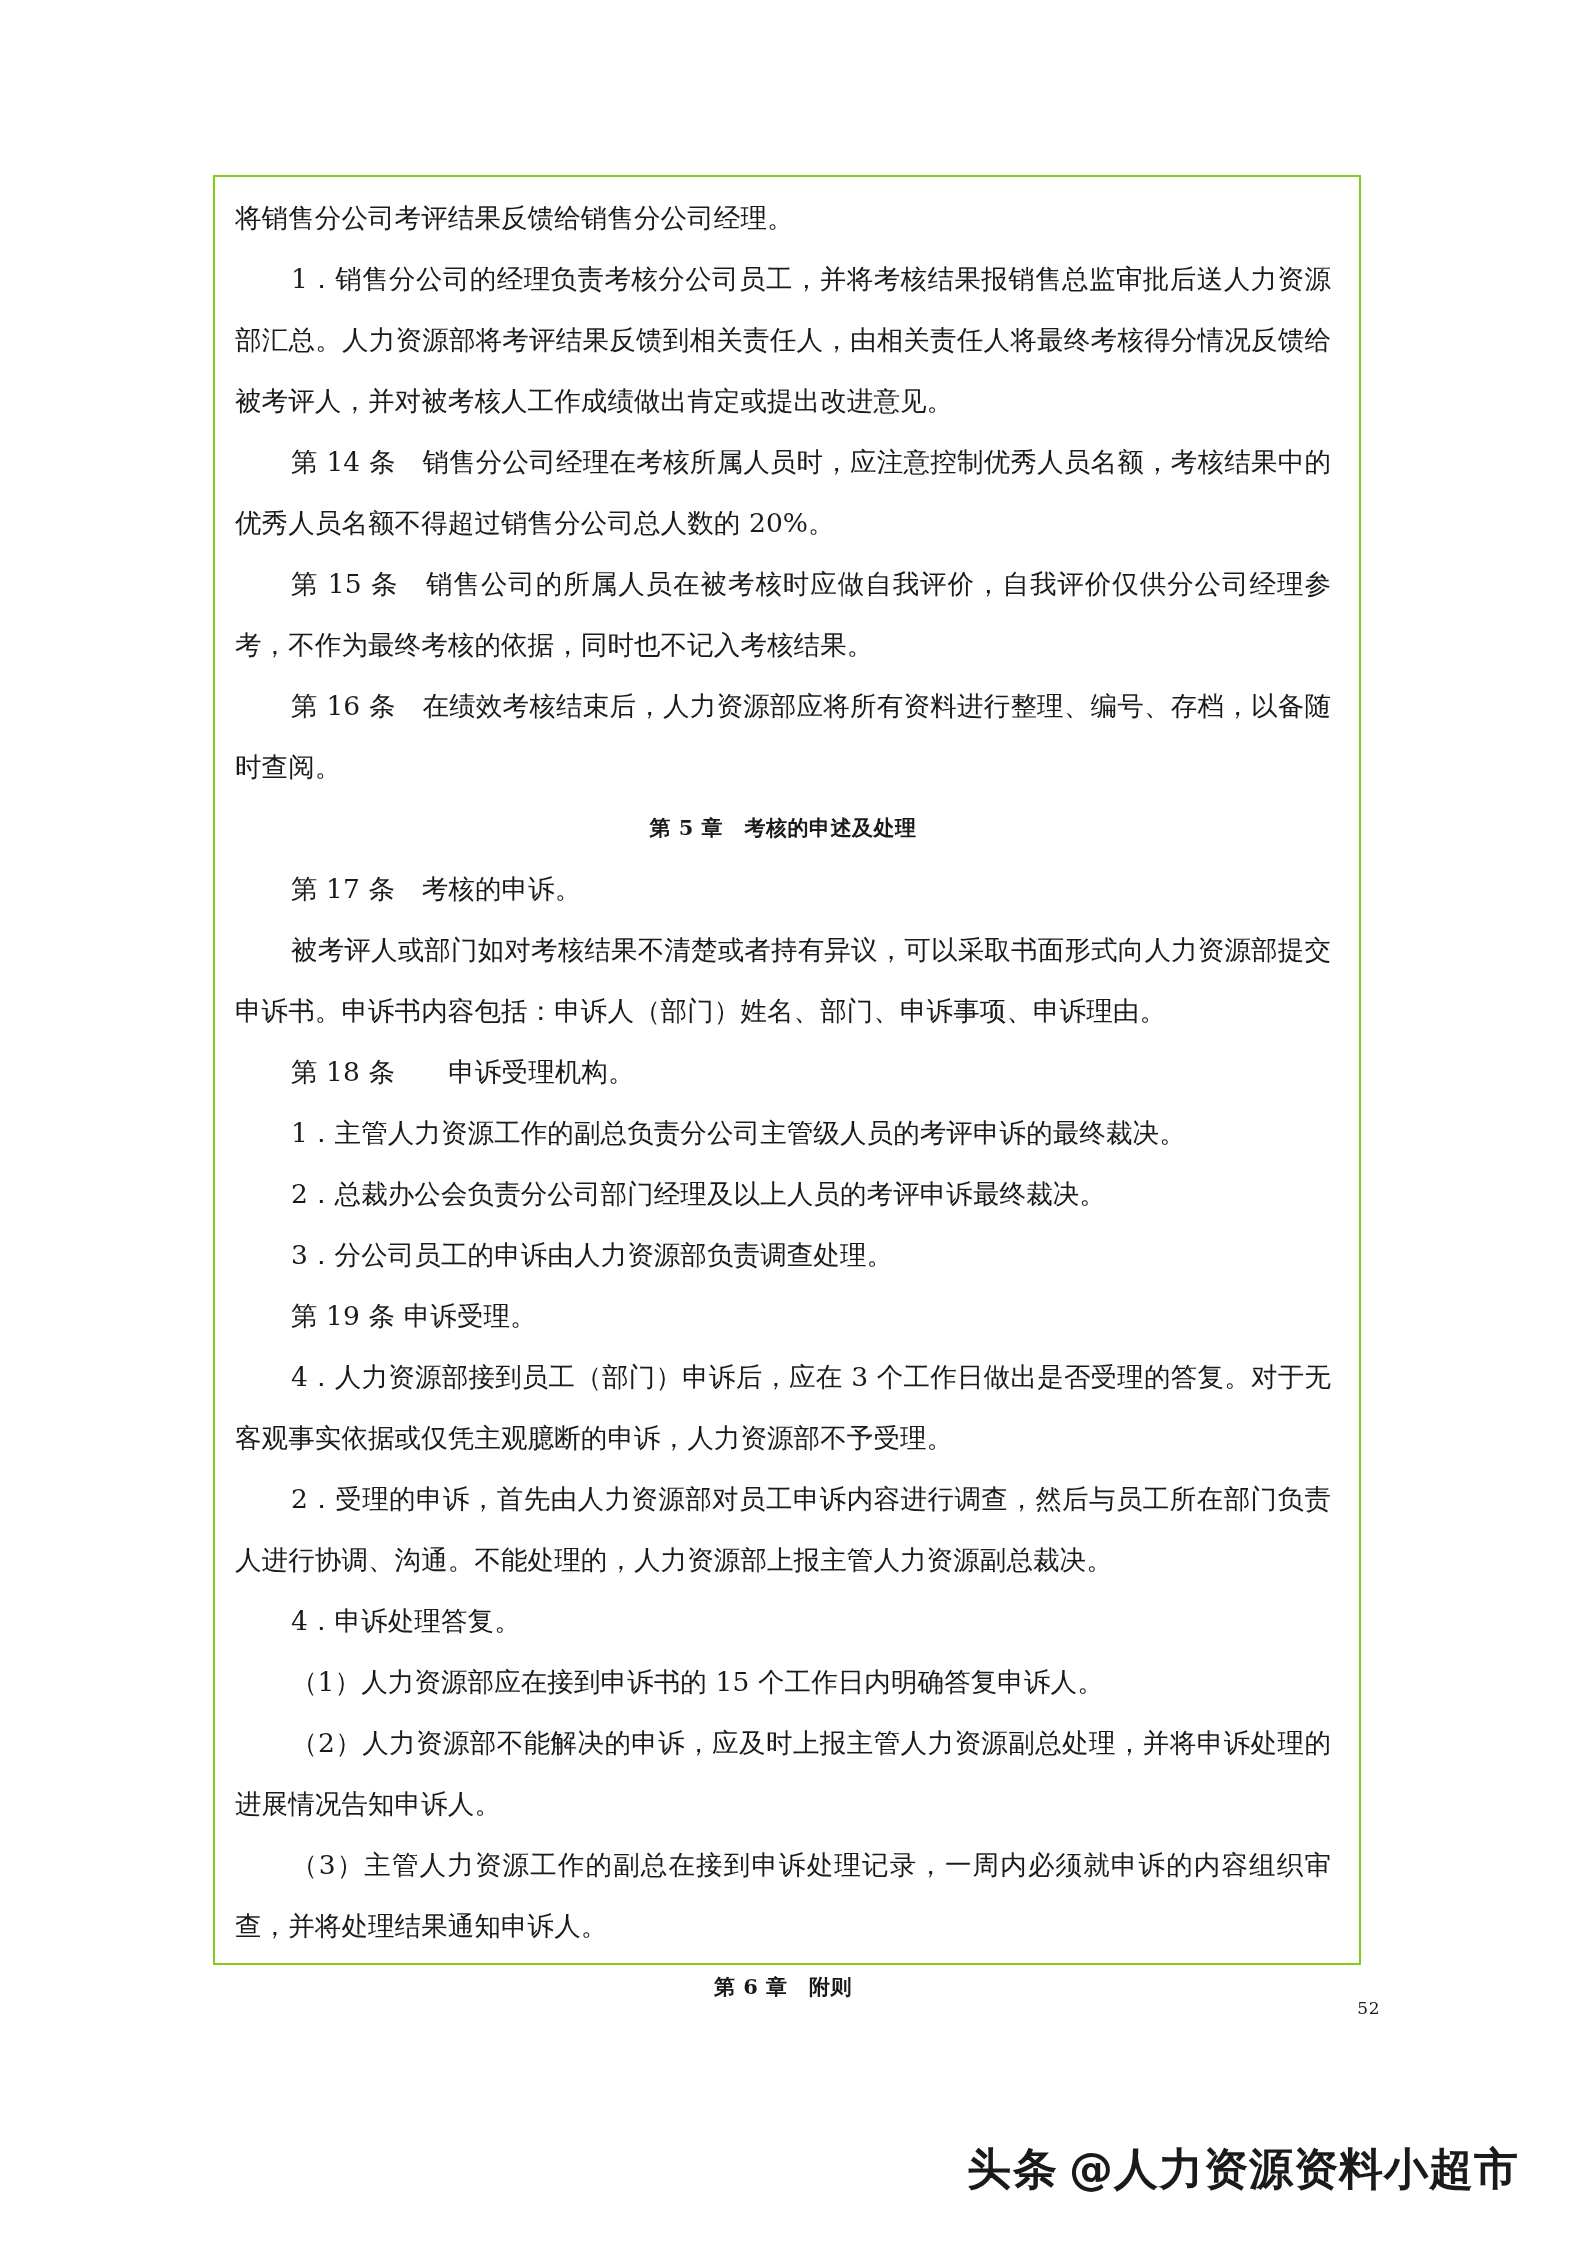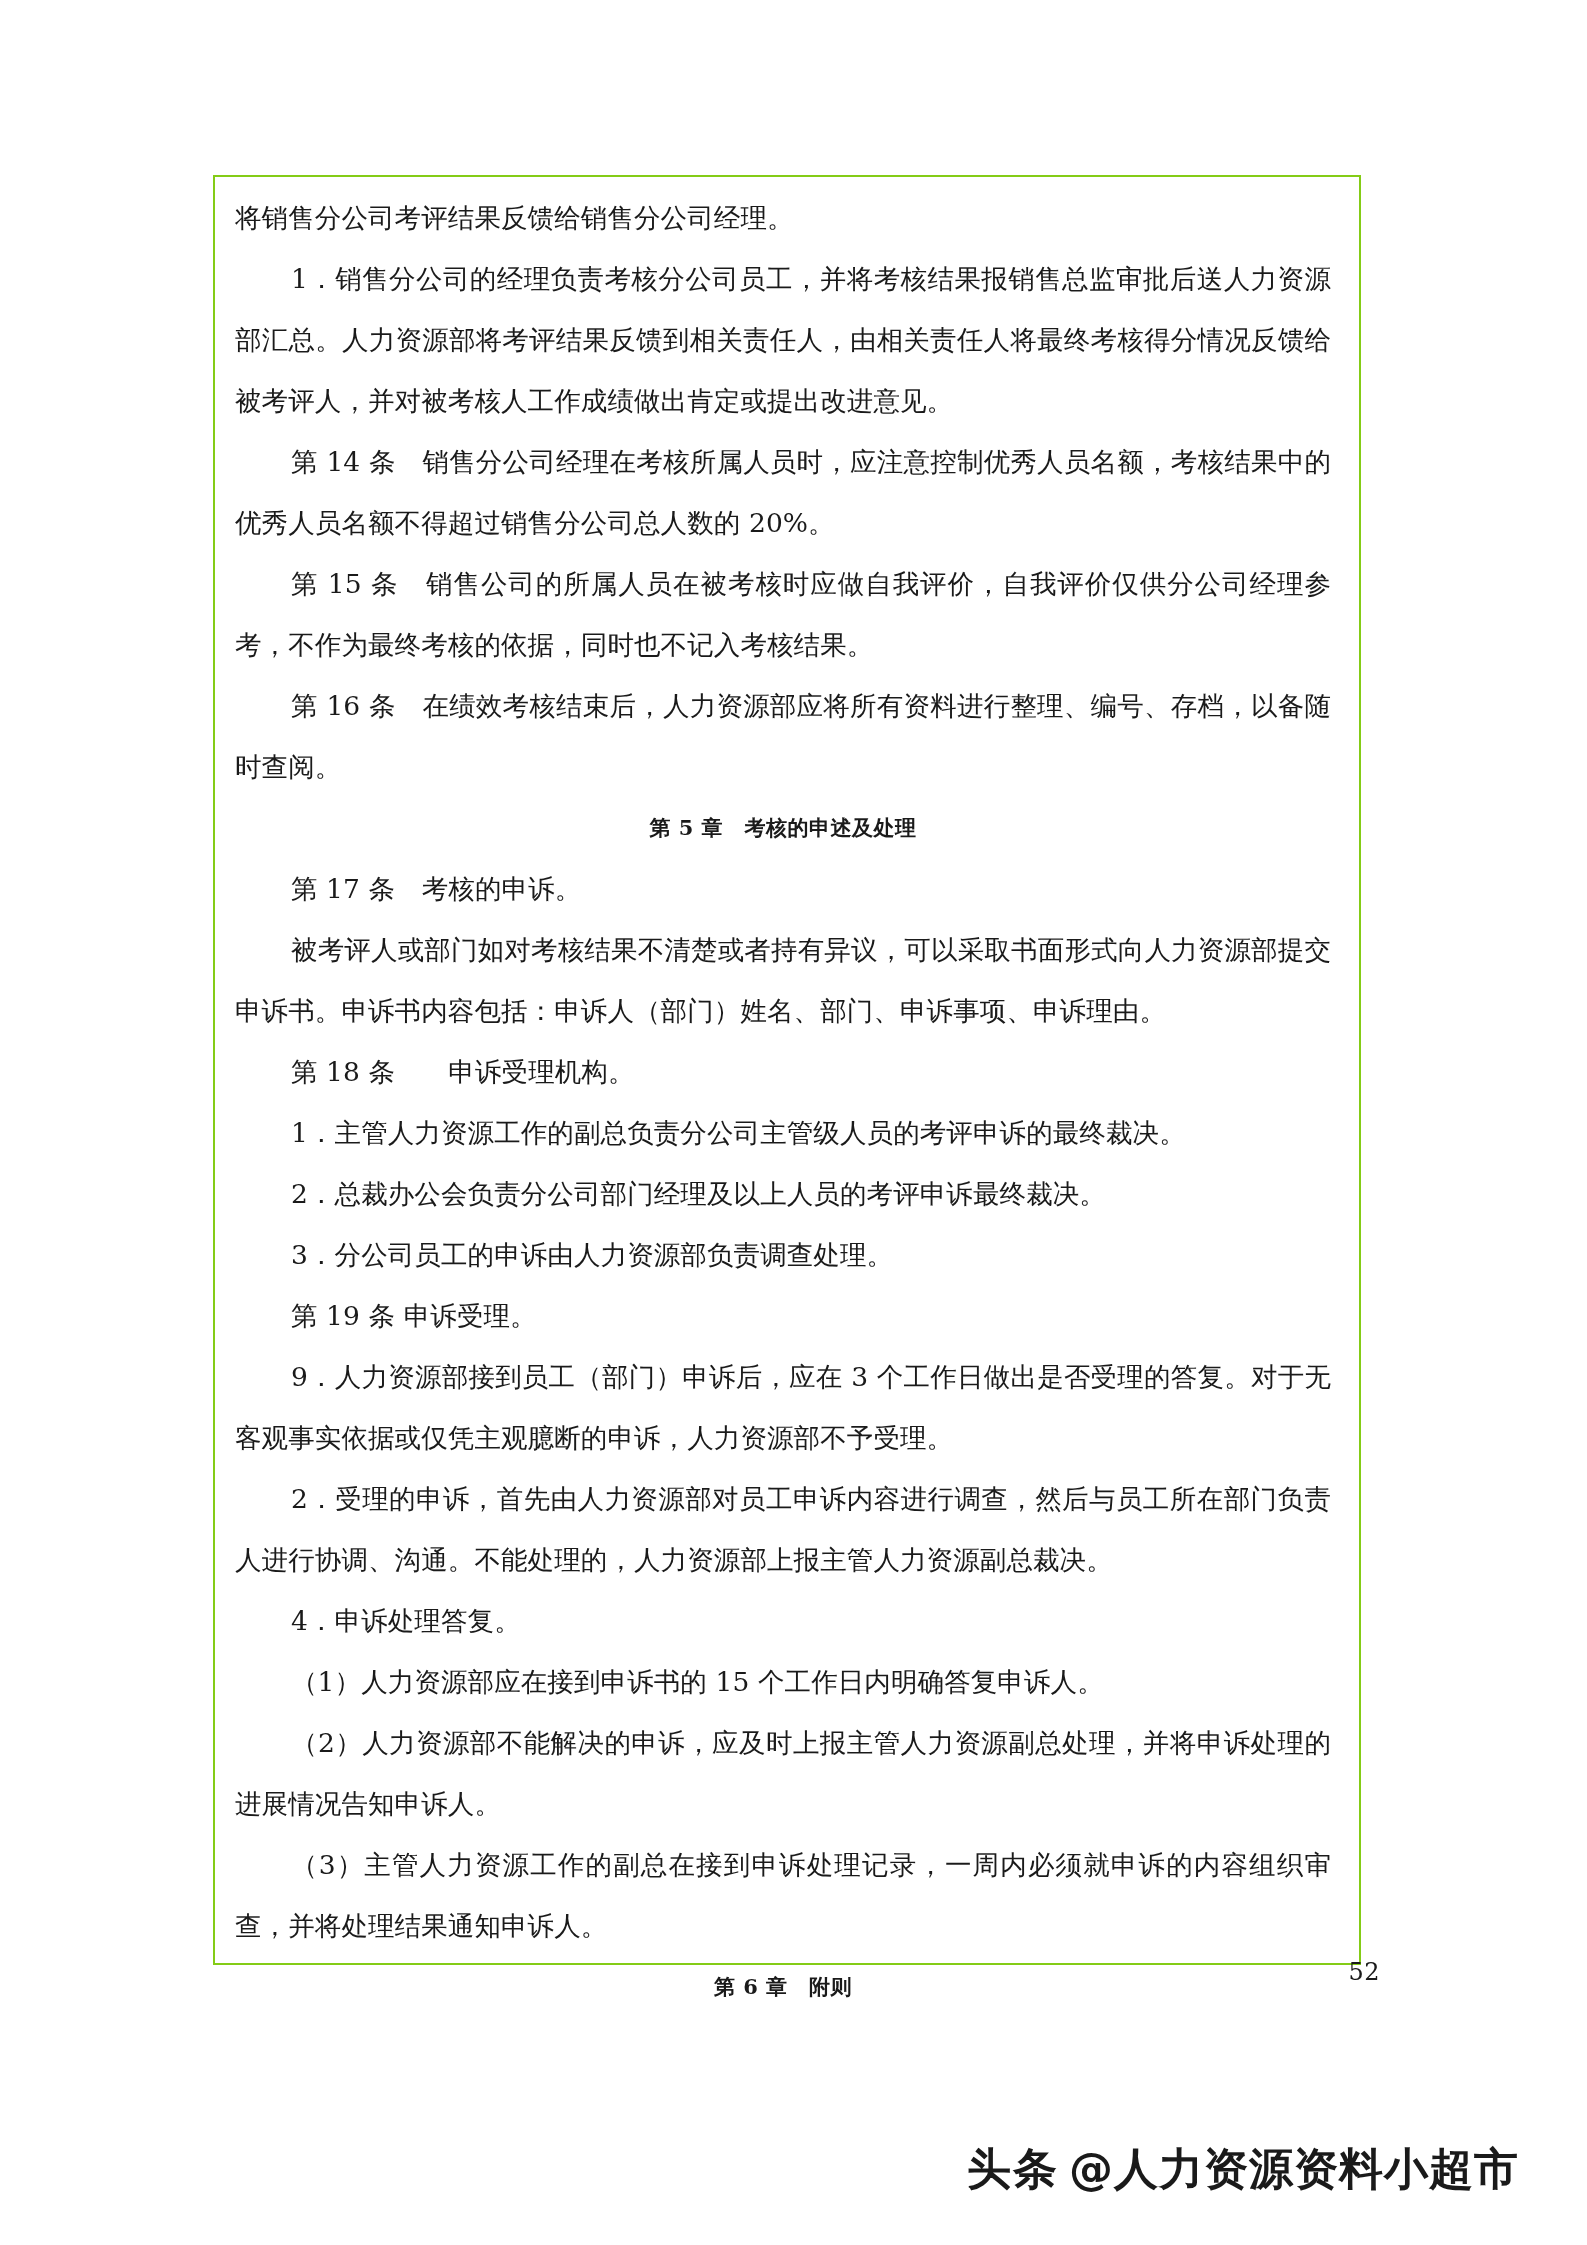--- a/index.html
+++ b/index.html
@@ -56,22 +56,22 @@
     font-weight: bold;
     text-align: center;
     margin: 0;
     letter-spacing: 0.5px;
   }
 
   
   #page-number {
     position: absolute;
     right: 207px;
-    top: 1958px;
-    font-size: 24px;
+    top: 1998px;
+    font-size: 17px;
     font-family: "DejaVu Serif", "Liberation Serif", serif;
     color: #1a1a1a;
     letter-spacing: 0.5px;
   }
 
   
   #watermark {
     position: absolute;
     right: 68px;
     top: 2140px;
@@ -118,21 +118,21 @@
     <p class="para indent-2">第 18 条　　申诉受理机构。</p>
 
     <p class="para indent-2">1．主管人力资源工作的副总负责分公司主管级人员的考评申诉的最终裁决。</p>
 
     <p class="para indent-2">2．总裁办公会负责分公司部门经理及以上人员的考评申诉最终裁决。</p>
 
     <p class="para indent-2">3．分公司员工的申诉由人力资源部负责调查处理。</p>
 
     <p class="para indent-2">第 19 条 申诉受理。</p>
 
-    <p class="para indent-2">9．人力资源部接到员工（部门）申诉后，应在 3 个工作日做出是否受理的答复。对于无客观事实依据或仅凭主观臆断的申诉，人力资源部不予受理。</p>
+    <p class="para indent-2">4．人力资源部接到员工（部门）申诉后，应在 3 个工作日做出是否受理的答复。对于无客观事实依据或仅凭主观臆断的申诉，人力资源部不予受理。</p>
 
     <p class="para indent-2">2．受理的申诉，首先由人力资源部对员工申诉内容进行调查，然后与员工所在部门负责人进行协调、沟通。不能处理的，人力资源部上报主管人力资源副总裁决。</p>
 
     <p class="para indent-2">4．申诉处理答复。</p>
 
     <p class="para indent-2">（1）人力资源部应在接到申诉书的 15 个工作日内明确答复申诉人。</p>
 
     <p class="para indent-2">（2）人力资源部不能解决的申诉，应及时上报主管人力资源副总处理，并将申诉处理的进展情况告知申诉人。</p>
 
     <p class="para indent-2">（3）主管人力资源工作的副总在接到申诉处理记录，一周内必须就申诉的内容组织审查，并将处理结果通知申诉人。</p>

